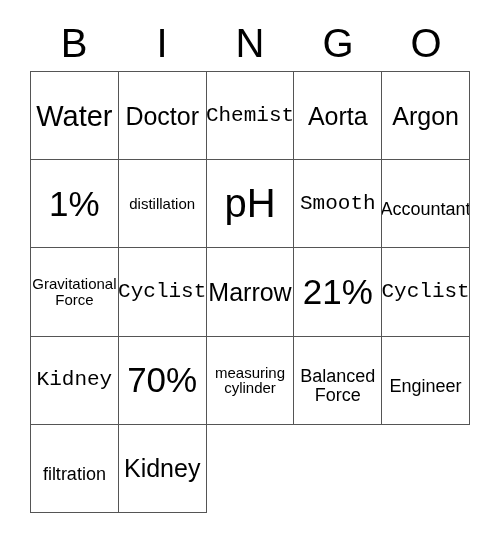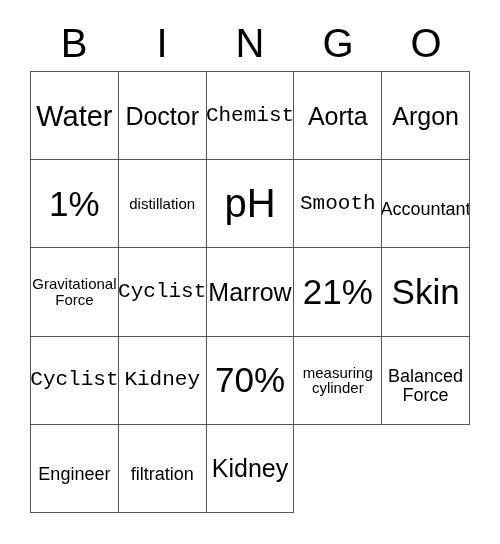--- a/index.html
+++ b/index.html
@@ -145,23 +145,20 @@
     <div class="cell fs-sm">
       <span class="cell-text">Cyclist</span>
     </div>
     <div class="cell fs-md">
       <span class="cell-text">Marrow</span>
     </div>
     <div class="cell fs-xl">
       <span class="cell-text">21%</span>
     </div>
 
-    <div class="cell fs-xl">
-      <span class="cell-text">Skin</span>
-    </div>
     <div class="cell fs-sm">
       <span class="cell-text">Cyclist</span>
     </div>
     <div class="cell fs-sm">
       <span class="cell-text">Kidney</span>
     </div>
     <div class="cell fs-xl">
       <span class="cell-text">70%</span>
     </div>
     <div class="cell fs-xxs">

